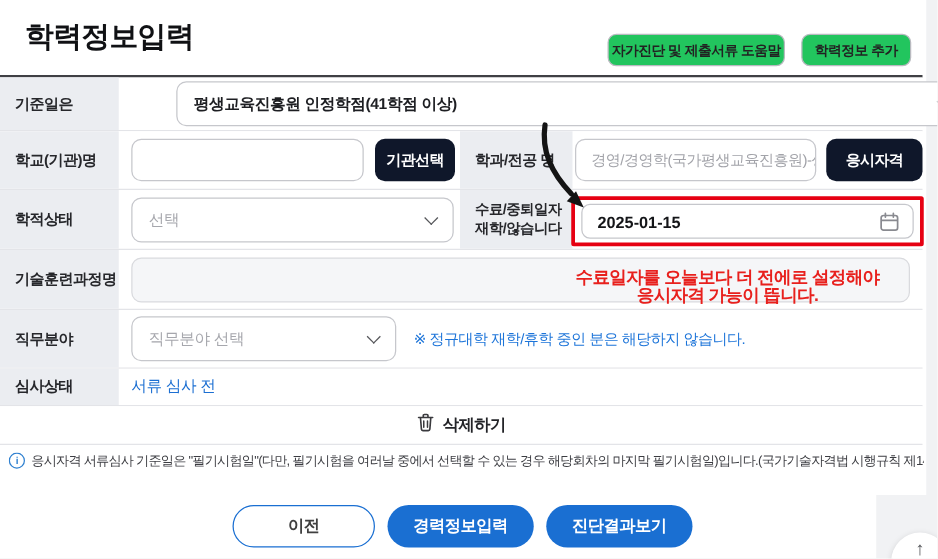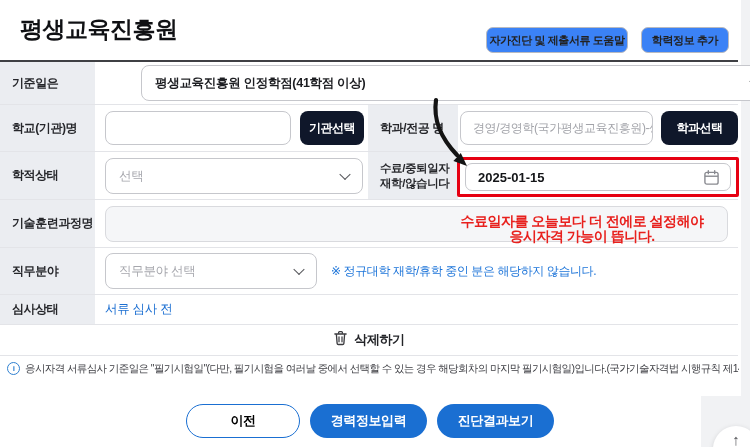--- a/index.html
+++ b/index.html
@@ -1,20 +1,20 @@
 <!DOCTYPE html>
 <html><head>
 <meta charset="utf-8">
 <style>
   html,body{margin:0;padding:0;}
   body{font-family:"Liberation Sans","DejaVu Sans",sans-serif;background:#f1f2f4;}
   .page{position:relative;width:750px;height:447px;background:#f1f2f4;overflow:hidden;}
   .card{position:absolute;left:0;top:0;width:741px;height:447px;background:#ffffff;}
   .page-title{position:absolute;left:20px;top:14px;font-size:23px;font-weight:800;color:#101114;letter-spacing:-0.5px;}
-  .hdr-btn{position:absolute;box-sizing:border-box;height:26px;background:#3b82f6;border:1px solid #b9bac0;border-radius:7px;
+  .hdr-btn{position:absolute;box-sizing:border-box;height:26px;background:#22c55e;border:1px solid #b9bac0;border-radius:7px;
     display:flex;align-items:center;justify-content:center;font-size:11px;font-weight:700;color:#222;letter-spacing:-0.4px;cursor:pointer;}
   .hdr-btn.help{left:486px;top:27px;width:142px;}
   .hdr-btn.add{left:641px;top:27px;width:88px;}
   .table-top{position:absolute;left:0;top:60px;width:738px;border-top:2px solid #3f4044;}
   .row{position:absolute;left:0;width:738px;box-sizing:border-box;border-bottom:1px solid #e3e4e8;background:#fff;}
   .r1{top:62px;height:43px;} .r2{top:105px;height:47px;} .r3{top:152px;height:48px;}
   .r4{top:200px;height:48px;} .r5{top:248px;height:47px;} .r6{top:295px;height:30px;padding-left:12px;} .r7{top:325px;height:31px;}
   .lbl{position:absolute;top:0;bottom:0;background:#ebedf1;display:flex;flex-direction:column;justify-content:center;
     padding-left:12px;box-sizing:border-box;font-size:12px;font-weight:700;color:#26272b;letter-spacing:-0.4px;}
   .lbl.c1{left:0;width:95px;} .lbl.c2{left:368px;width:90px;}
@@ -39,55 +39,55 @@
   .review-val{position:absolute;left:105px;top:0;bottom:0;display:flex;align-items:center;font-size:12.5px;font-weight:500;color:#1c6fd2;letter-spacing:-0.3px;}
   .del-wrap{position:absolute;left:0;top:0;right:0;bottom:0;display:flex;align-items:center;justify-content:center;gap:6px;cursor:pointer;}
   .del-label{font-size:13px;font-weight:700;color:#232428;letter-spacing:-0.4px;}
   .notice{position:absolute;left:7px;top:362px;width:732px;display:flex;align-items:flex-start;gap:5px;font-size:10.5px;color:#3c3d42;
     letter-spacing:-0.6px;white-space:nowrap;overflow:hidden;}
   .info-i{flex:0 0 auto;width:11px;height:11px;border:1.3px solid #2f80d0;border-radius:50%;color:#2f80d0;font-size:8px;font-weight:700;
     display:flex;align-items:center;justify-content:center;margin-top:0px;}
   .actions{position:absolute;left:0;top:404px;width:740px;display:flex;justify-content:center;gap:10px;}
   .pill{box-sizing:border-box;height:34px;border-radius:17px;display:flex;align-items:center;justify-content:center;
     font-size:13px;font-weight:700;letter-spacing:-0.4px;cursor:pointer;}
-  .pill.outline{width:114px;background:#fff;border:1px solid #1a6fd2;color:#000000;}
+  .pill.outline{width:114px;background:#fff;border:1px solid #1a6fd2;color:#404040;}
   .pill.fill{width:117px;background:#1a6fd2;border:none;color:#fff;}
   .arrow-svg{position:absolute;left:0;top:0;z-index:15;pointer-events:none;}
   .corner{position:absolute;left:701px;top:396px;width:49px;height:51px;background:#f1f2f4;}
   .scroll-top{position:absolute;left:713px;top:426px;width:46px;height:46px;border-radius:50%;background:#fff;
     box-shadow:0 1px 5px rgba(0,0,0,0.13);display:flex;justify-content:center;font-size:15px;color:#55565a;padding-top:5px;
     box-sizing:border-box;cursor:pointer;}
 </style>
 </head>
 <body>
 
 <div class="page">
   <div class="card"></div>
 
-  <div class="page-title">평생교육진흥원</div>
+  <div class="page-title">학력정보입력</div>
   <div class="hdr-btn help">자가진단 및 제출서류 도움말</div>
   <div class="hdr-btn add">학력정보 추가</div>
 
   <div class="table-top"></div>
 
   <div class="row r1">
     <div class="lbl c1">기준일은</div>
     <div class="box select" style="left:105px;top:3px;width:632px;height:36px;margin-left:36px;">
       <span>평생교육진흥원 인정학점(41학점 이상)</span>
       <span class="chev"></span>
     </div>
   </div>
 
   <div class="row r2">
     <div class="lbl c1">학교(기관)명</div>
     <div class="box" style="left:105px;top:6px;width:186px;height:34px;"></div>
     <div class="darkbtn" style="left:300px;top:6px;width:64px;height:34px;">기관선택</div>
     <div class="lbl c2">학과/전공 명</div>
     <div class="box txtval" style="left:460px;top:6px;width:193px;height:34px;">경영/경영학(국가평생교육진흥원)-생산관리</div>
-    <div class="darkbtn" style="left:661px;top:6px;width:77px;height:34px;">학과선택</div>
+    <div class="darkbtn" style="left:661px;top:6px;width:77px;height:34px;">응시자격</div>
   </div>
 
   <div class="row r3">
     <div class="lbl c1">학적상태</div>
     <div class="box select" style="left:105px;top:6px;width:258px;height:36px;">
       <span class="ph">선택</span>
       <span class="chev"></span>
     </div>
     <div class="lbl c2 two">
       <span>수료/중퇴일자</span>

